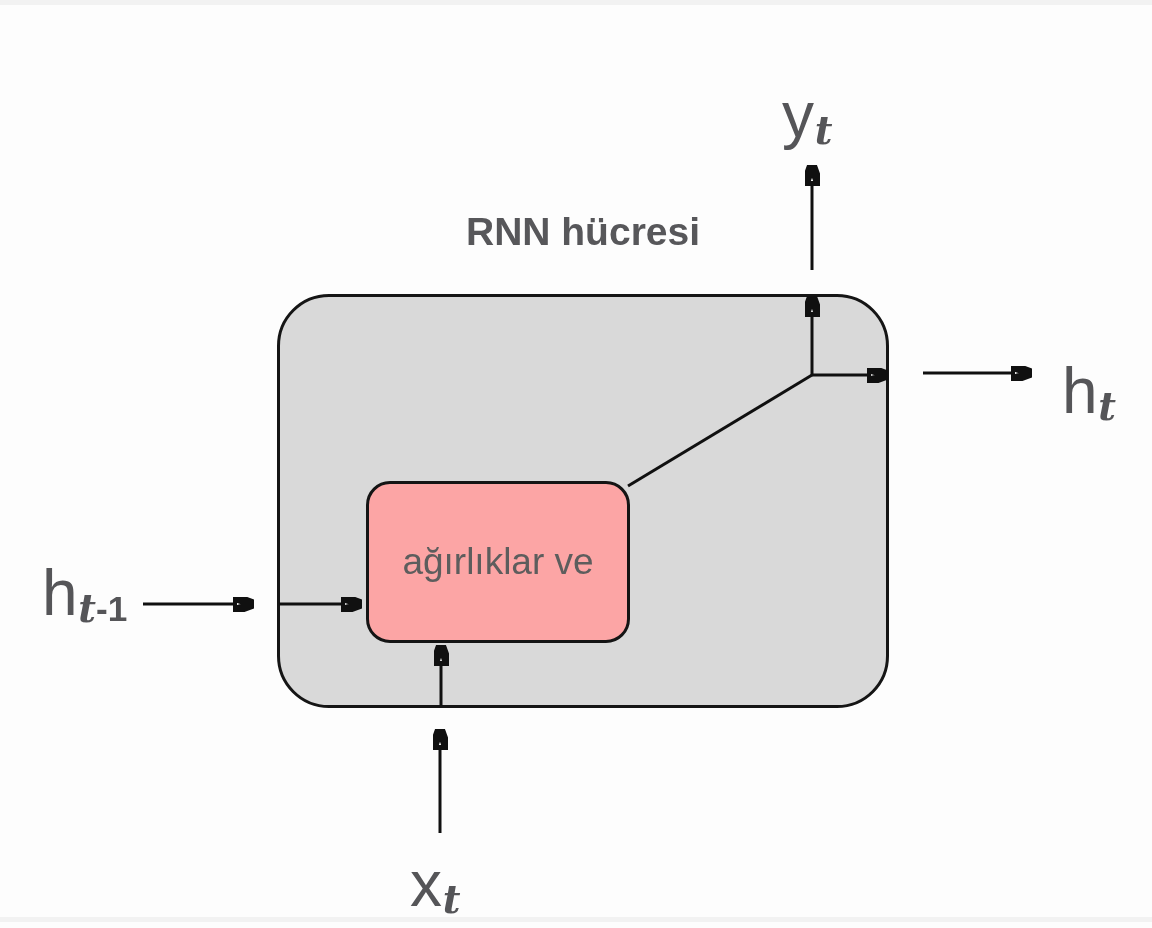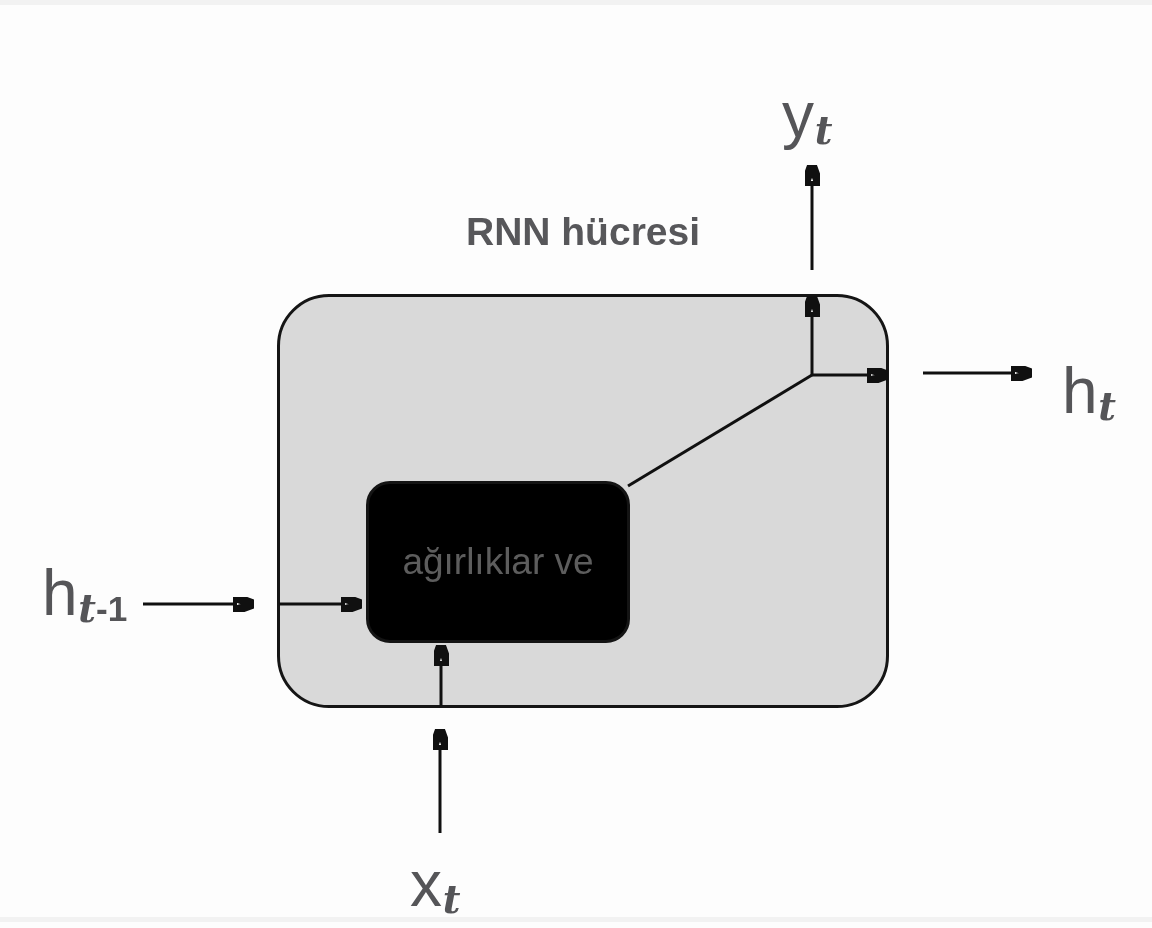--- a/index.html
+++ b/index.html
@@ -143,21 +143,21 @@
 
     <line x1="812" y1="375" x2="812" y2="315" marker-end="url(#ah)"></line>
 
     <line x1="812" y1="270" x2="812" y2="184" marker-end="url(#ah)"></line>
 
     <line x1="812" y1="375" x2="868" y2="375" marker-end="url(#ah)"></line>
 
     <line x1="923" y1="373" x2="1012" y2="373" marker-end="url(#ah)"></line>
   </svg>
 
-  <div class="inner-box" style="background: #000000;">
+  <div class="inner-box" style="background: #fca5a5;">
     <div>ağırlıklar ve</div>
   </div>
 
   <div class="io-label label-y">
     <span>y</span><span class="sub">t</span>
   </div>
 
   <div class="io-label label-ht">
     <span>h</span><span class="sub">t</span>
   </div>

